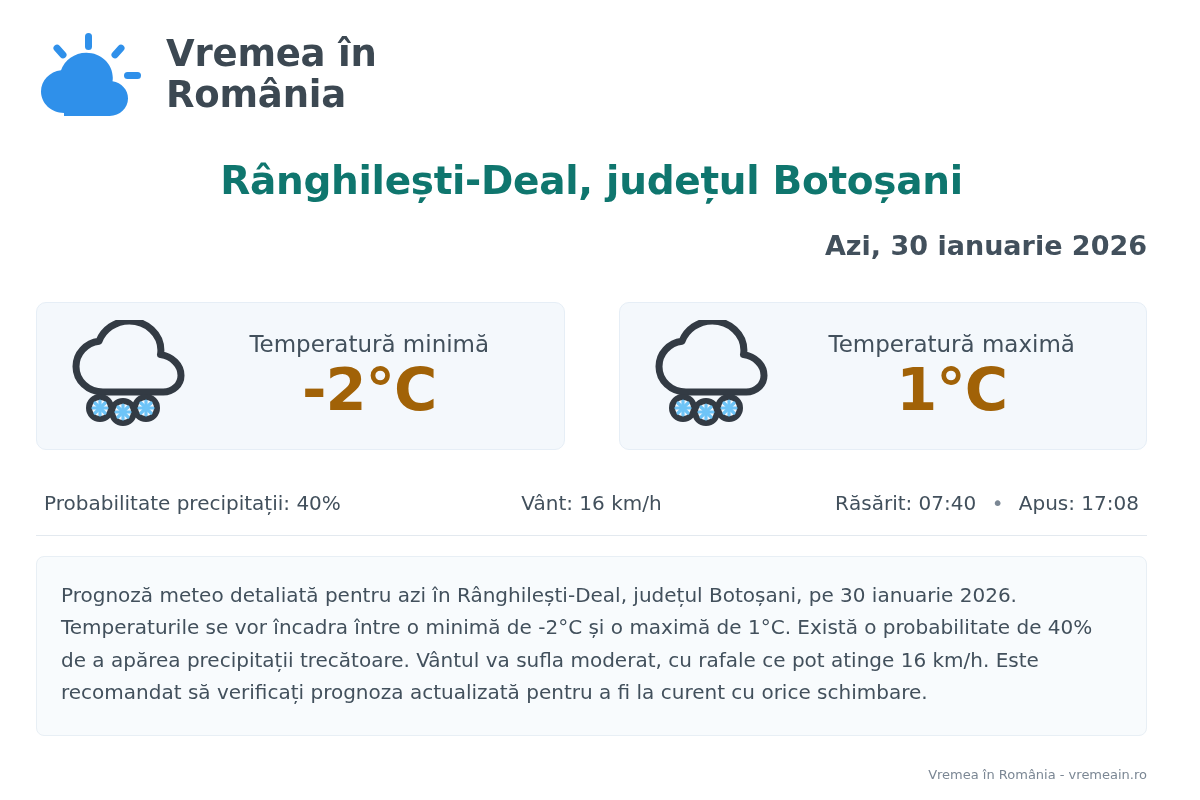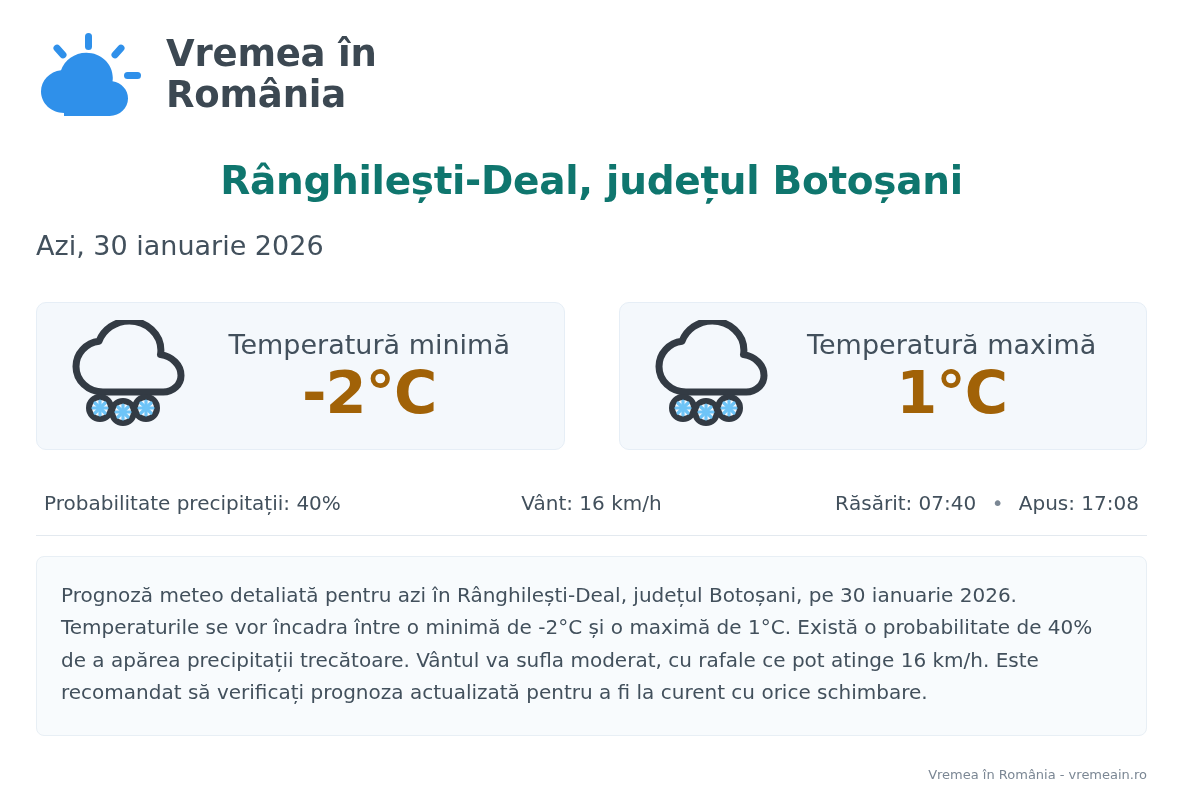--- a/index.html
+++ b/index.html
@@ -49,23 +49,23 @@
   
   .location-title {
     text-align: center;
     font-size: 39px;
     font-weight: 700;
     color: #0f766e;
     margin-top: 58px;
     letter-spacing: -0.3px;
   }
   .date-sub {
-    text-align: left;
+    text-align: right;
     font-size: 27px;
-    font-weight: 400;
+    font-weight: 700;
     color: #42505c;
     margin-top: 27px;
   }
 
   
   .cards {
     display: flex;
     gap: 54px;
     margin-top: 41px;
   }
@@ -84,21 +84,21 @@
     width: 132px;
     height: 112px;
     flex: 0 0 132px;
   }
   .card-text {
     flex: 1 1 auto;
     text-align: center;
     padding-left: 6px;
   }
   .card-label {
-    font-size: 27px;
+    font-size: 23px;
     color: #42505c;
     margin-bottom: 2px;
   }
   .card-value {
     font-size: 59px;
     font-weight: 700;
     color: #a16207;
     line-height: 1.05;
     letter-spacing: -1px;
   }

